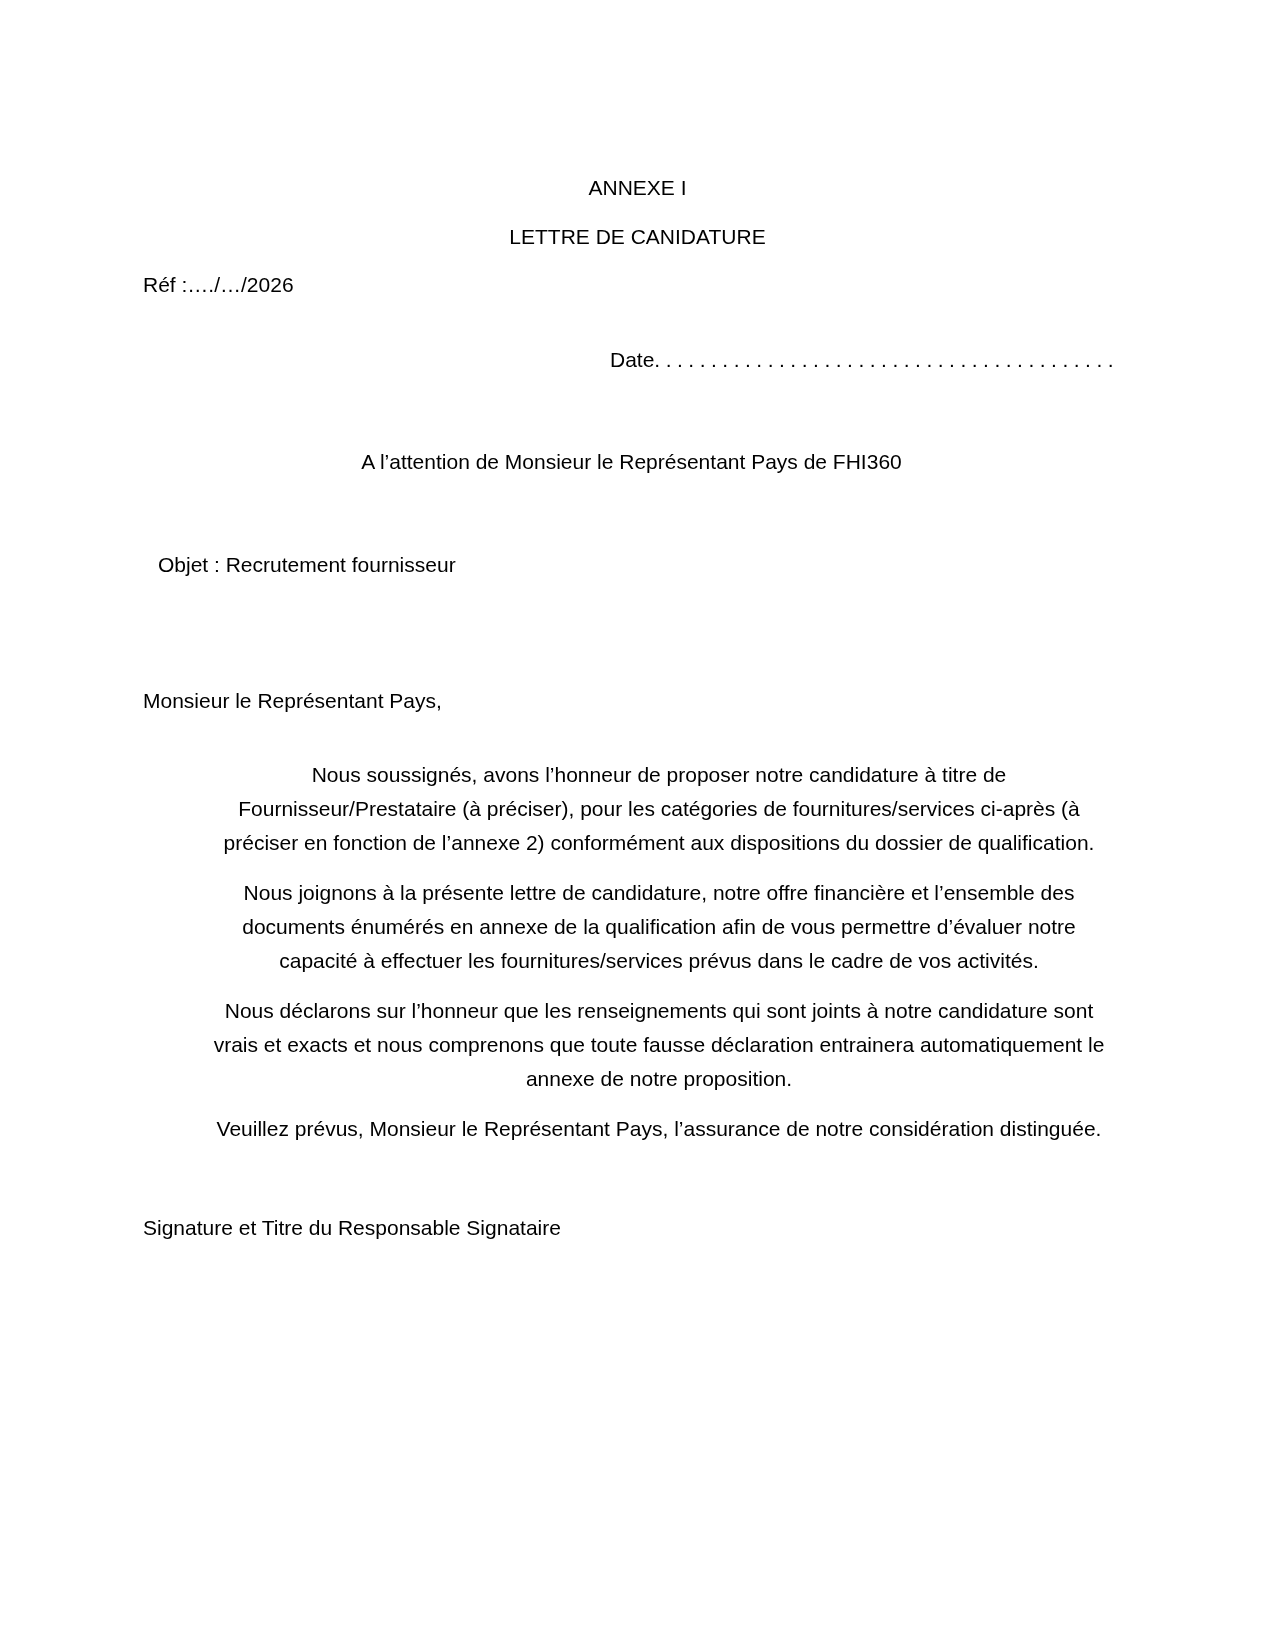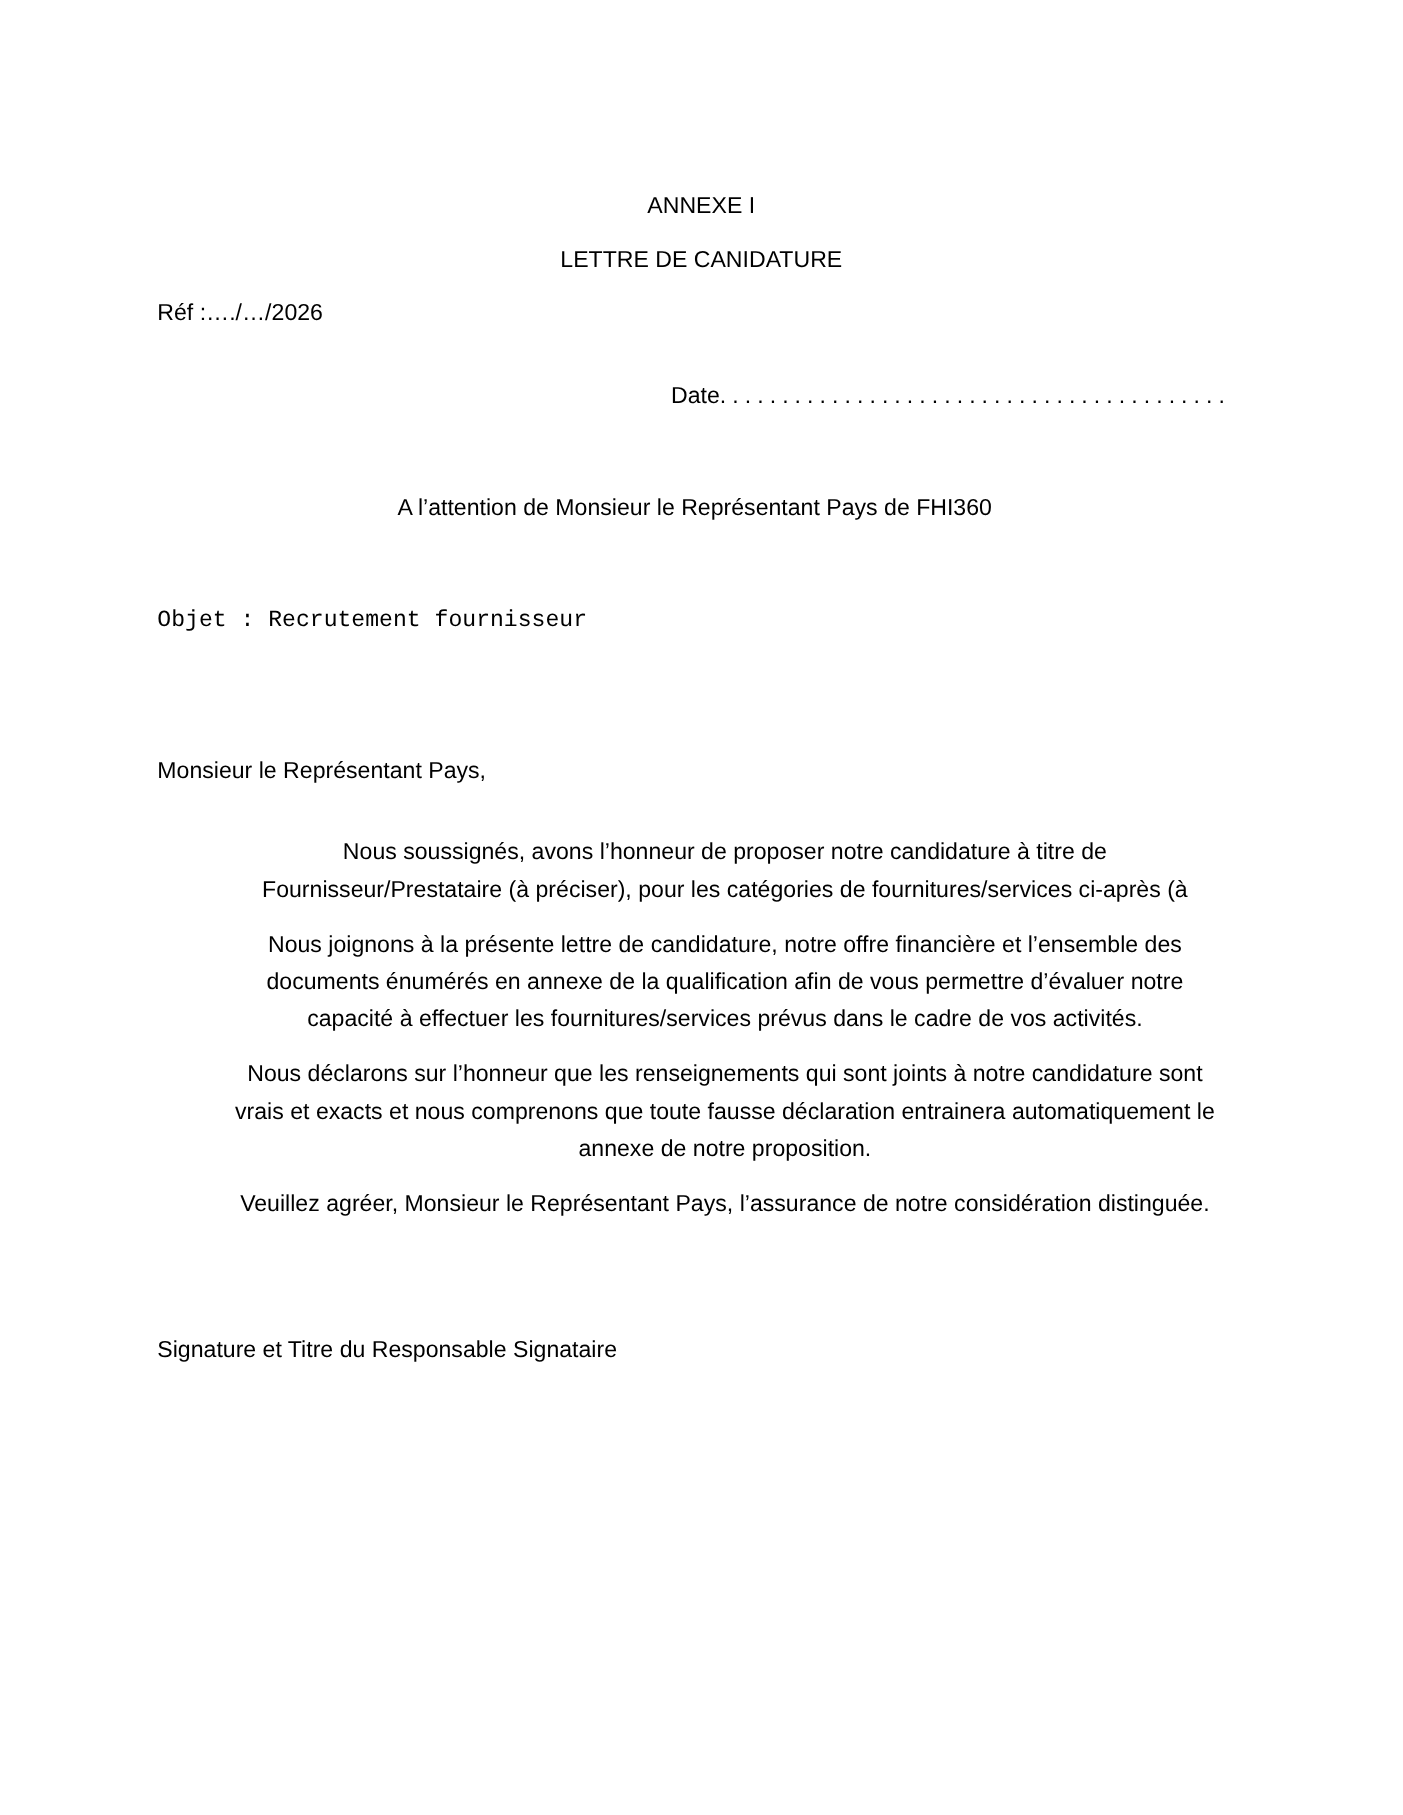--- a/index.html
+++ b/index.html
@@ -19,21 +19,21 @@
     overflow: hidden;
   }
   .abs { position: absolute; white-space: nowrap; }
   .center { left: 0; right: 0; text-align: center; white-space: nowrap; }
   .annex-title    { top: 171px; }
   .letter-title   { top: 220px; text-align: center; }
   .ref-line       { top: 268px; left: 143px; }
   .date-line      { top: 343px; left: 610px; }
   .date-dots      { letter-spacing: 5.5px; }
   .attention-line { top: 445px; left: 0; right: 55px; text-align: center; padding-left: 43px; }
-  .subject-line   { top: 548px; left: 143px; font-family: Liberation Mono, monospace; }
+  .subject-line   { top: 548px; left: 158px; }
   .salutation     { top: 684px; left: 143px; }
   .letter-body    { position: absolute; top: 758px; left: 143px; right: 100px; text-align: center; }
   .para { margin-bottom: 16px; }
   .para .line { white-space: nowrap; }
   .signature-line { top: 1211px; left: 143px; }
 </style>
 </head>
 <body>
 
 <div class="page">
@@ -50,30 +50,31 @@
   <div class="abs attention-line">A l’attention de Monsieur le Représentant Pays de FHI360</div>
 
   <div class="abs subject-line">Objet : Recrutement fournisseur</div>
 
   <div class="abs salutation">Monsieur le Représentant Pays,</div>
 
   <div class="letter-body">
       <div class="para">
         <div class="line">Nous soussignés, avons l’honneur de proposer notre candidature à titre de</div>
         <div class="line">Fournisseur/Prestataire (à préciser), pour les catégories de fournitures/services ci-après (à</div>
+        <div class="line">préciser en fonction de l’annexe 2) conformément aux dispositions du dossier de qualification.</div>
       </div>
       <div class="para">
         <div class="line">Nous joignons à la présente lettre de candidature, notre offre financière et l’ensemble des</div>
         <div class="line">documents énumérés en annexe de la qualification afin de vous permettre d’évaluer notre</div>
         <div class="line">capacité à effectuer les fournitures/services prévus dans le cadre de vos activités.</div>
       </div>
       <div class="para">
         <div class="line">Nous déclarons sur l’honneur que les renseignements qui sont joints à notre candidature sont</div>
         <div class="line">vrais et exacts et nous comprenons que toute fausse déclaration entrainera automatiquement le</div>
         <div class="line">annexe de notre proposition.</div>
       </div>
       <div class="para">
-        <div class="line">Veuillez agréer, Monsieur le Représentant Pays, l’assurance de notre considération distinguée.</div>
+        <div class="line">Veuillez prévus, Monsieur le Représentant Pays, l’assurance de notre considération distinguée.</div>
       </div>
     </div>
 
   <div class="abs signature-line">Signature et Titre du Responsable Signataire</div>
 </div>
 
 </body></html>

